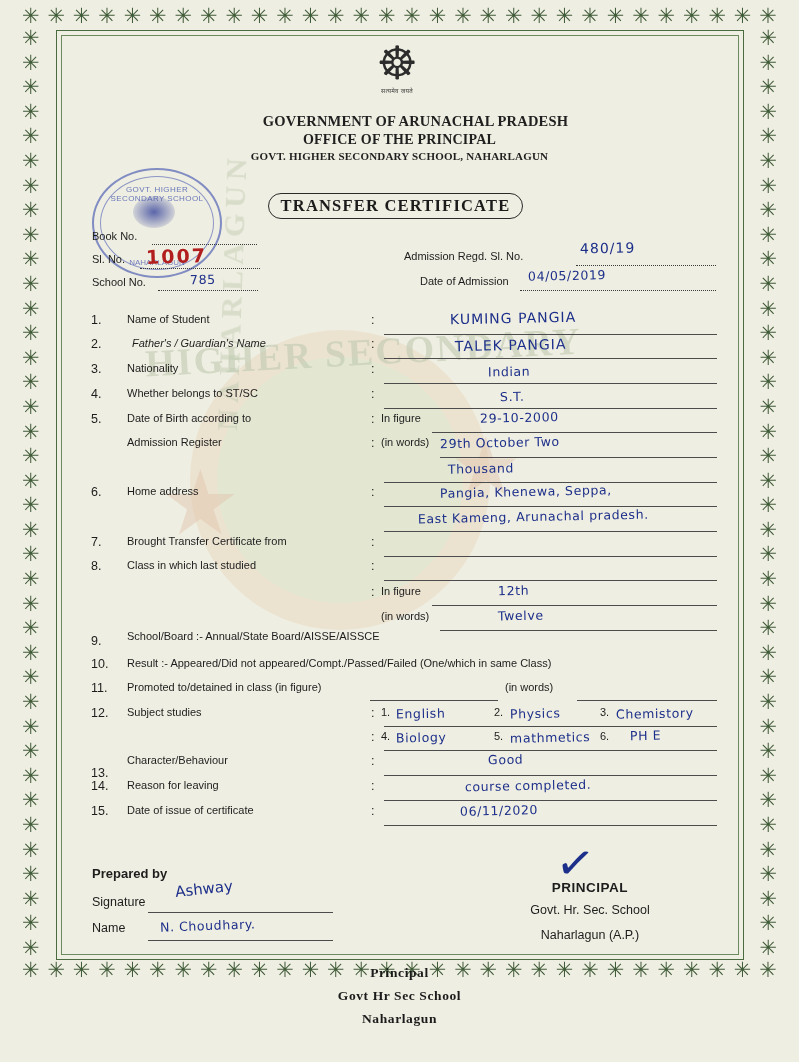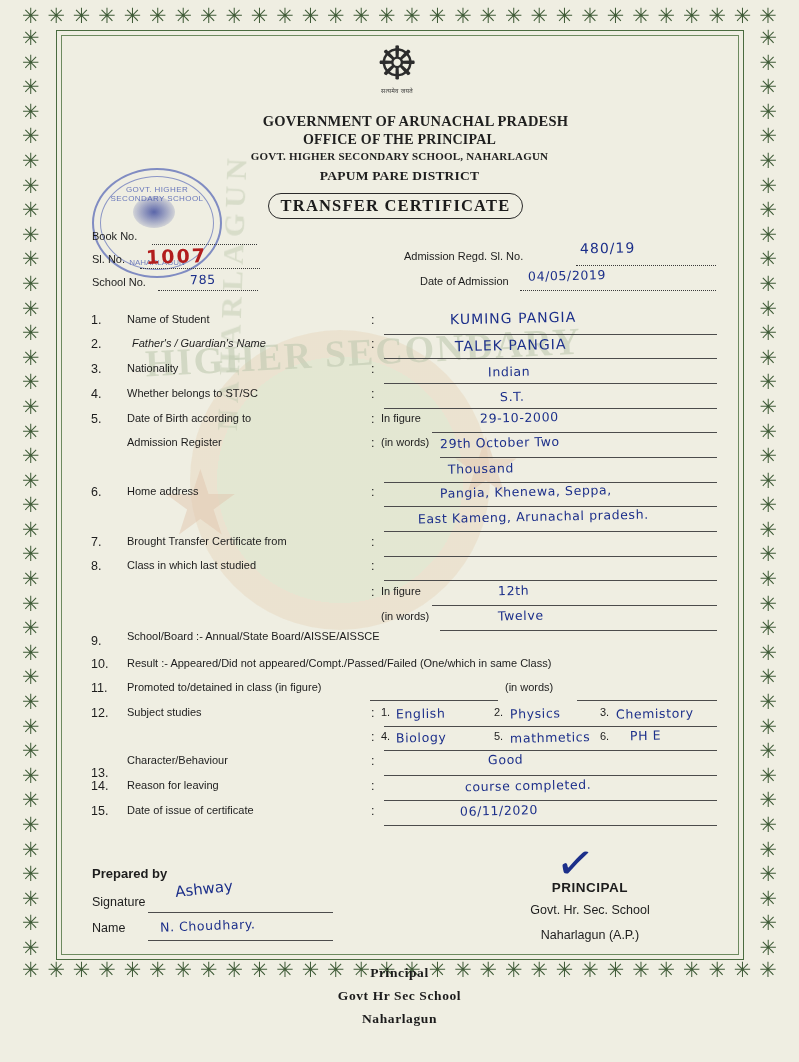--- a/index.html
+++ b/index.html
@@ -497,21 +497,20 @@
   </div>
 
   <div class="emblem">
     <div class="glyph">☸</div>
     <div class="motto">सत्यमेव जयते</div>
   </div>
 
   <div class="hdr hdr1">GOVERNMENT OF ARUNACHAL PRADESH</div>
   <div class="hdr hdr2">OFFICE OF THE PRINCIPAL</div>
   <div class="hdr hdr3">GOVT. HIGHER SECONDARY SCHOOL, NAHARLAGUN</div>
-  <div class="hdr hdr4">PAPUM PARE DISTRICT</div>
 
   <div class="tc-box">TRANSFER CERTIFICATE</div>
 
   <div class="stamp-round"></div>
   <div class="stamp-round2"></div>
   <div class="stamp-text">GOVT. HIGHER SECONDARY SCHOOL</div>
   <div class="stamp-text2">NAHARLAGUN</div>
   <div class="stamp-blot"></div>
 
   <div class="lbl" style="left:92px; top:230px;">Book No.</div>

